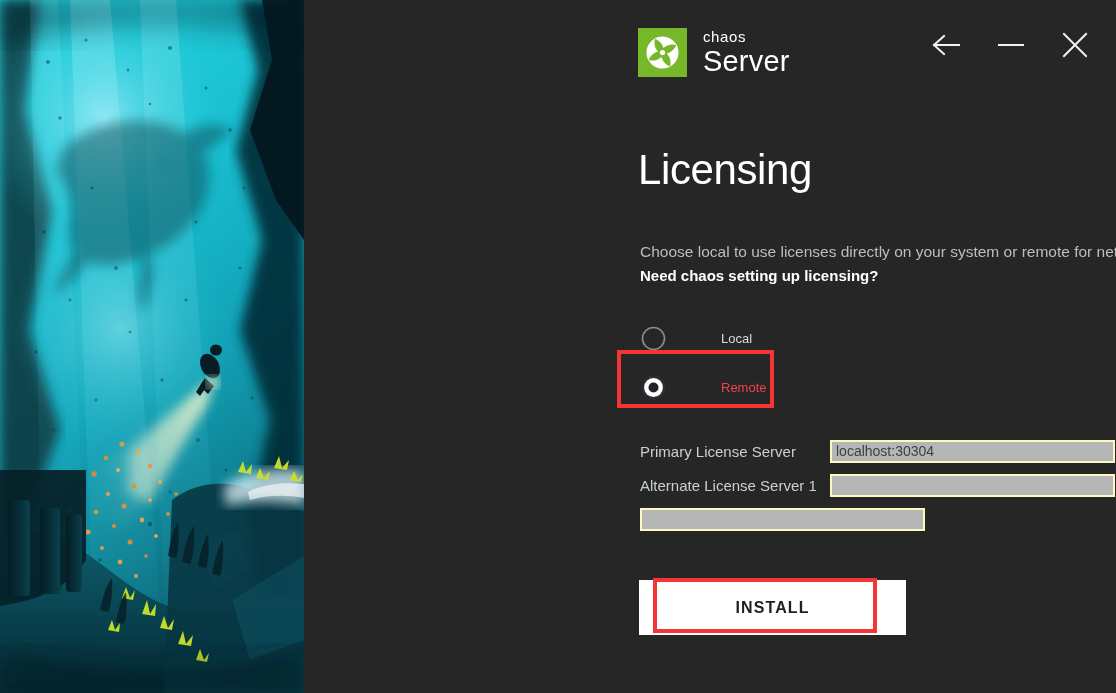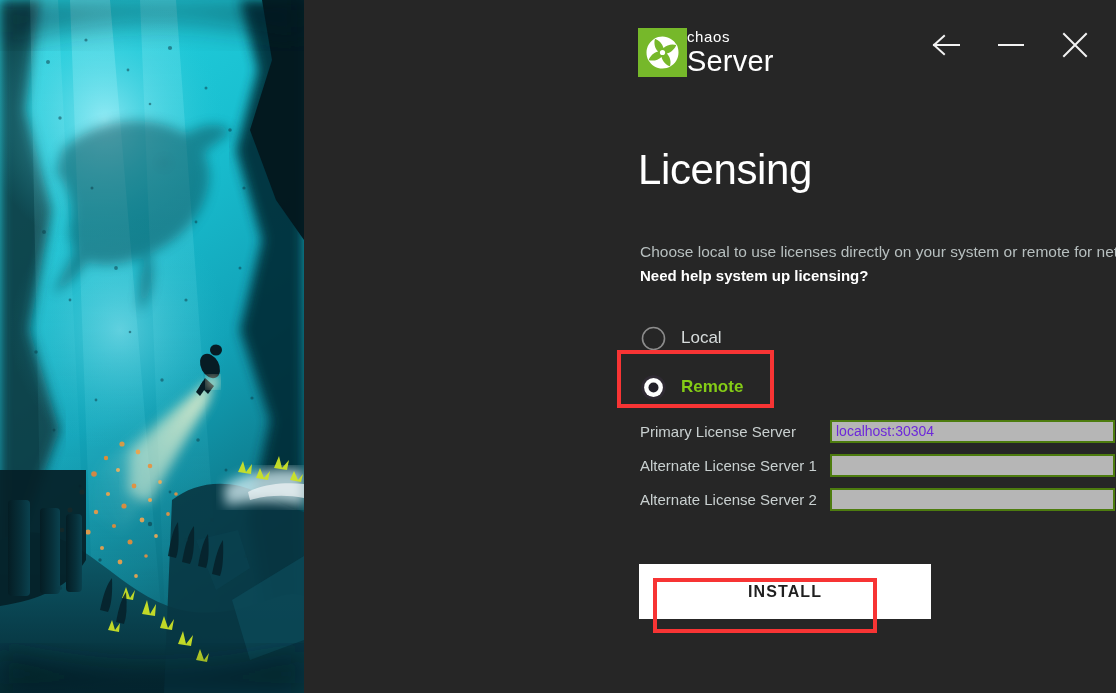--- a/index.html
+++ b/index.html
@@ -61,20 +61,21 @@
   }
   .win-btn svg { display: block; }
 
   
   .brand {
     position: absolute;
     left: 334px;
     top: 28px;
     display: flex;
     align-items: center;
+    gap: 16px;
   }
   .brand-mark {
     width: 49px;
     height: 49px;
     background: #76b82a;
     display: block;
     flex: 0 0 49px;
   }
   .brand-text { display: flex; flex-direction: column; justify-content: center; }
   .brand-chaos {
@@ -130,55 +131,55 @@
   .radio-group { position: absolute; left: 336px; top: 316px; }
   .radio-row {
     display: flex;
     align-items: center;
     height: 44px;
     cursor: pointer;
     width: 200px;
   }
   .radio-row + .radio-row { margin-top: 5px; }
   .radio-mark { width: 27px; height: 27px; flex: 0 0 27px; margin-right: 14px; }
-  .radio-label { font-size: 17px; color: #d7dcdc; }
-  .radio-row.is-selected .radio-label { color: #84cc16; font-weight: bold; }
+  .radio-label { font-size: 13px; color: #d7dcdc; margin-left: 40px; }
+  .radio-row.is-selected .radio-label { color: #ef4444; }
 
   
   .fields { position: absolute; left: 336px; top: 419px; }
-  .field-row { display: flex; align-items: center; height: 24px; }
+  .field-row { display: flex; align-items: center; height: 24px; margin-top: 20px; }
   .field-row + .field-row { margin-top: 10px; }
   .field-label {
     width: 190px;
     flex: 0 0 190px;
     font-size: 15px;
     color: #c9d0d0;
     white-space: nowrap;
   }
   .field-input {
     width: 285px;
     height: 23px;
     background: #b6b6b6;
-    border: 2px solid #4d7c0f;
+    border: 2px solid #fef9c3;
     padding: 0 4px;
     font-family: "Liberation Sans", sans-serif;
     font-size: 14px;
-    color: #6d28d9;
+    color: #404040;
     line-height: 19px;
     outline: none;
     border-radius: 0;
   }
   .field-input::placeholder { color: #6f6f6f; }
 
   
   .install-btn {
     position: absolute;
     left: 335px;
-    top: 564px;
-    width: 292px;
+    top: 580px;
+    width: 267px;
     height: 55px;
     background: #ffffff;
     border: none;
     color: #1f1f1f;
     font-family: "Liberation Sans", sans-serif;
     font-size: 16px;
     font-weight: bold;
     letter-spacing: 1.1px;
     cursor: pointer;
     display: flex;
@@ -428,21 +429,21 @@
         </g>
       </svg>
       <div class="brand-text">
         <span class="brand-chaos">chaos</span>
         <span class="brand-product">Server</span>
       </div>
     </div>
 
     <h1 class="page-title">Licensing</h1>
     <p class="desc">Choose local to use licenses directly on your system or remote for network licenses.</p>
-    <a class="help-link">Need help system up licensing?</a>
+    <a class="help-link">Need chaos setting up licensing?</a>
 
     <div class="radio-group">
 
       <div class="radio-row">
         <svg class="radio-mark" viewBox="0 0 27 27">
           <circle cx="13.5" cy="13.5" r="11" fill="none" stroke="#8c8c8c" stroke-width="1.6"></circle>
         </svg>
         <span class="radio-label">Local</span>
       </div>
 
@@ -463,21 +464,20 @@
         <span class="field-label">Primary License Server</span>
         <input class="field-input" type="text" value="localhost:30304" style="">
       </div>
 
       <div class="field-row">
         <span class="field-label">Alternate License Server 1</span>
         <input class="field-input" type="text" value="" style="">
       </div>
 
       <div class="field-row">
-        <span class="field-label">Alternate License Server 2</span>
         <input class="field-input" type="text" value="" style="">
       </div>
 
     </div>
 
     <button class="install-btn">INSTALL</button>
 
     <div class="annot annot-remote"></div>
     <div class="annot annot-install"></div>
 

